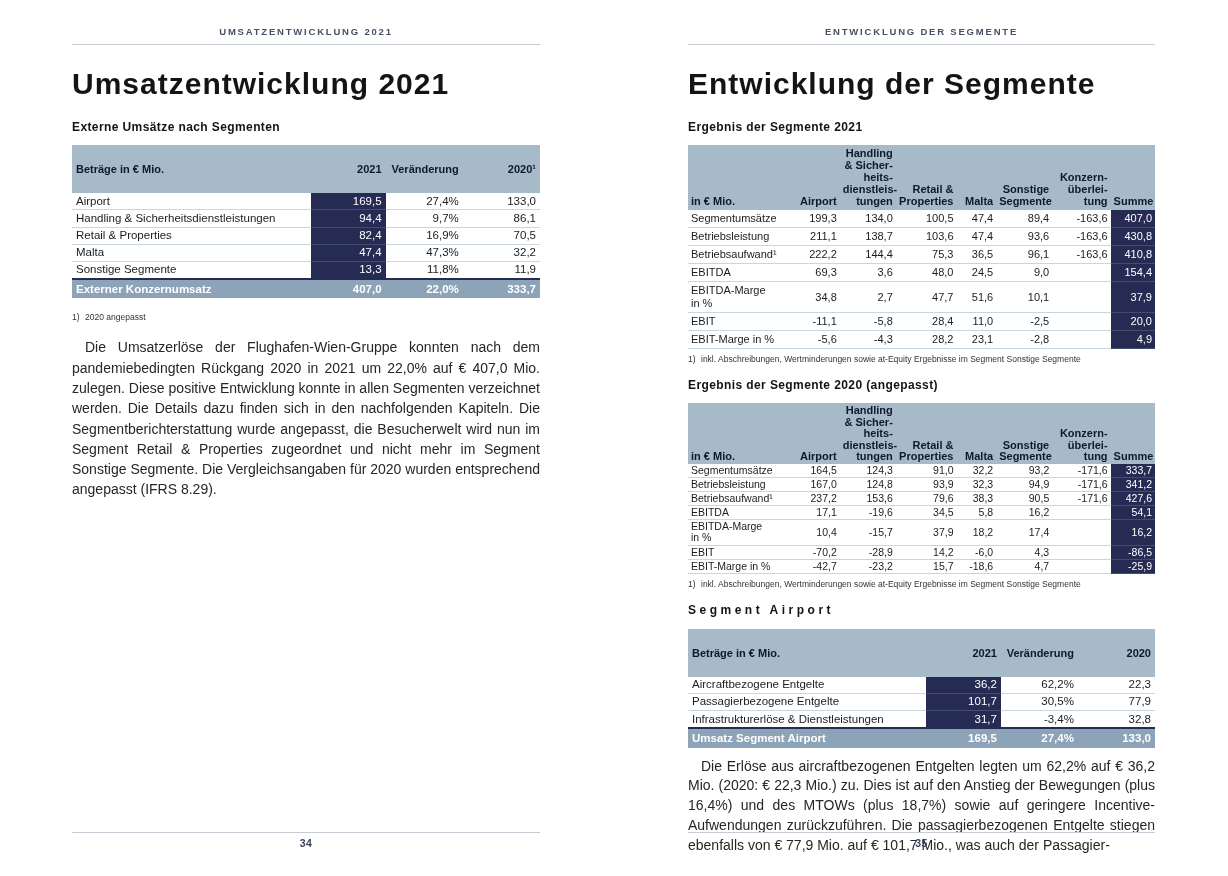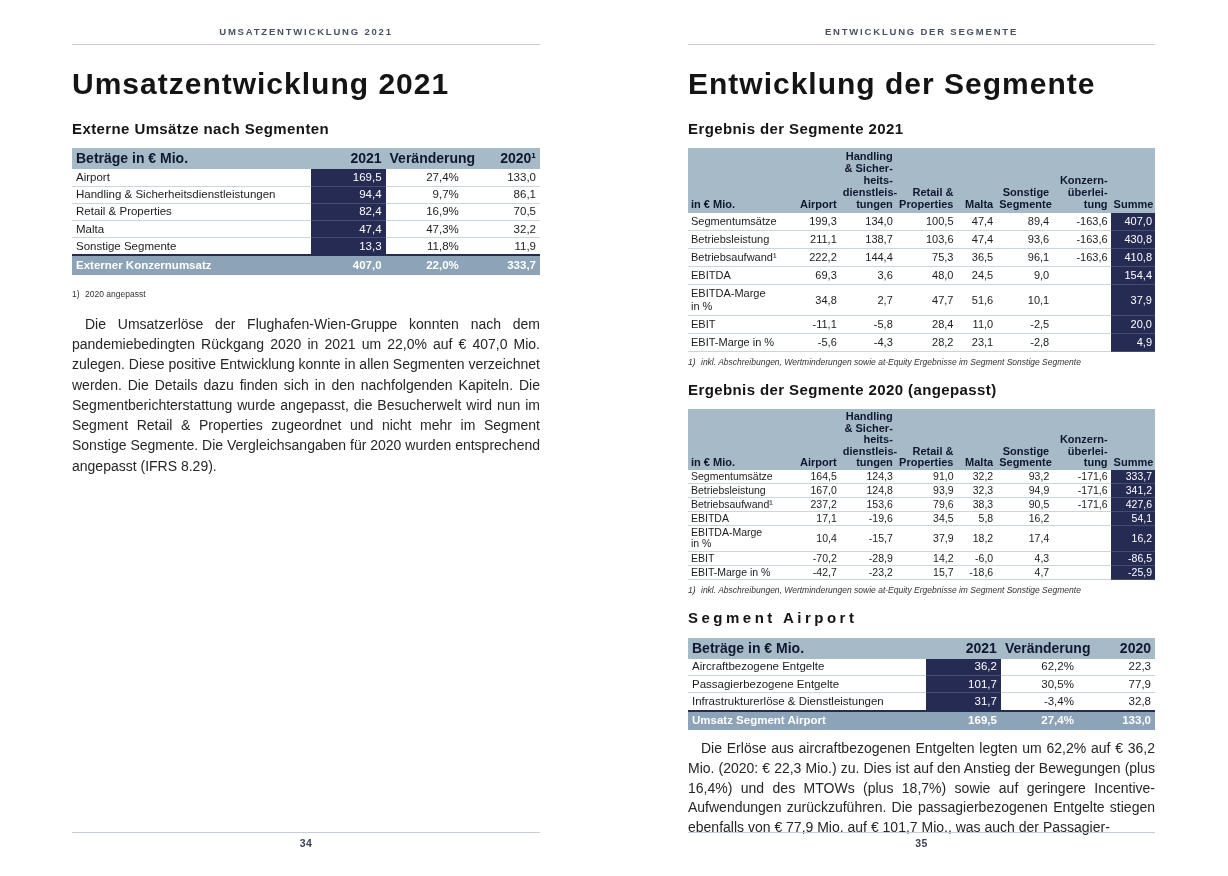--- a/index.html
+++ b/index.html
@@ -21,31 +21,31 @@
     padding-top:26px;text-align:center;font-size:9.5px;font-weight:bold;
     letter-spacing:1.8px;color:var(--runhead_text);
   }
   .headrule{border-top:1px solid var(--rule);margin-top:7px;}
 
   h1{
     margin:22px 0 0;font-size:30px;font-weight:bold;letter-spacing:1px;
     color:var(--heading_text);
   }
   h2{
-    margin:14px 0 11px;font-size:15px;font-weight:bold;letter-spacing:0.4px;
+    margin:14px 0 11px;font-size:12px;font-weight:bold;letter-spacing:0.4px;
     color:var(--heading_text);
   }
   h2.after-title{margin-top:19px;}
   h2.airport{letter-spacing:3.5px;margin-bottom:12px;}
 
   table{border-collapse:collapse;width:100%;table-layout:fixed;}
   thead th{
     background:var(--header_bg);font-weight:bold;color:#101830;
-    vertical-align:bottom;white-space:pre-line;padding:3px 4px;
-    font-size:14px;line-height:1.1;
+    vertical-align:bottom;white-space:pre-line;padding:18px 4px;
+    font-size:11px;line-height:1.1;
   }
   th.num,td.num{text-align:right;}
   th.lbl,td.lbl{text-align:left;}
   tbody td{
     padding:1.5px 4px;font-size:11.5px;line-height:1.15;color:#1c1c1c;
     border-bottom:1px solid var(--row_line);white-space:pre-line;
   }
   td.hl{background:var(--navy);color:#ffffff;border-bottom-color:#454c72;}
   tr.total td{
     background:var(--total_bg);color:#ffffff;font-weight:bold;
@@ -58,21 +58,21 @@
 
   .footnote{margin-top:14px;font-size:8.5px;color:#333333;}
   .fn-marker{display:inline-block;width:13px;}
 
   .body-text{
     margin:15px 0 0;font-size:14px;line-height:1.45;text-align:justify;
     text-indent:13px;color:var(--body_text);
   }
   #page-right .body-text{margin-top:9px;line-height:1.42;}
 
-  .fn-t1{margin-top:5px;font-style:italic;}
+  .fn-t1{margin-top:5px;}
   .pagefoot{position:absolute;top:832px;left:0;right:0;}
   .footrule{border-top:1px solid var(--rule);}
   .pagenum{
     text-align:center;font-size:10.5px;font-weight:bold;
     color:var(--page_number_text);padding-top:4px;letter-spacing:0.5px;
   }
 </style>
 </head>
 <body>
 

